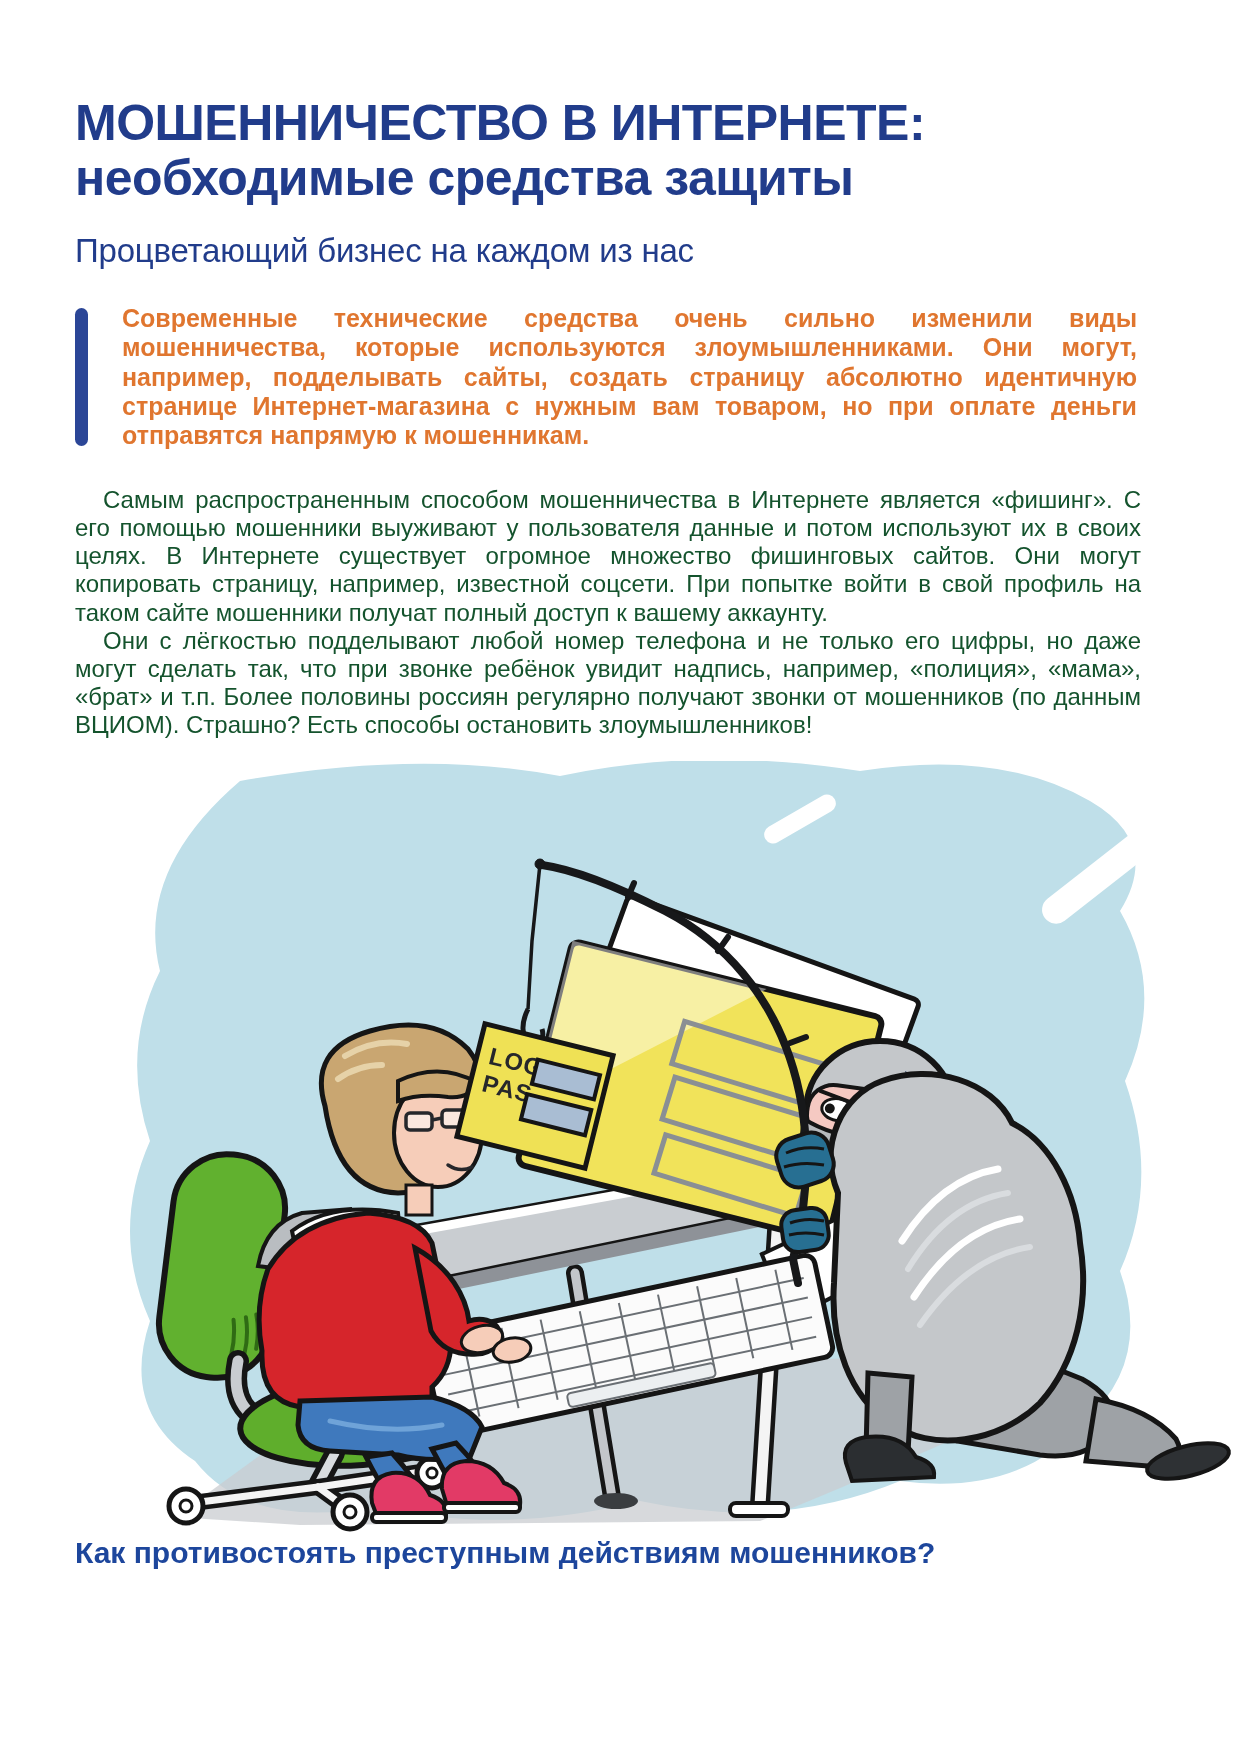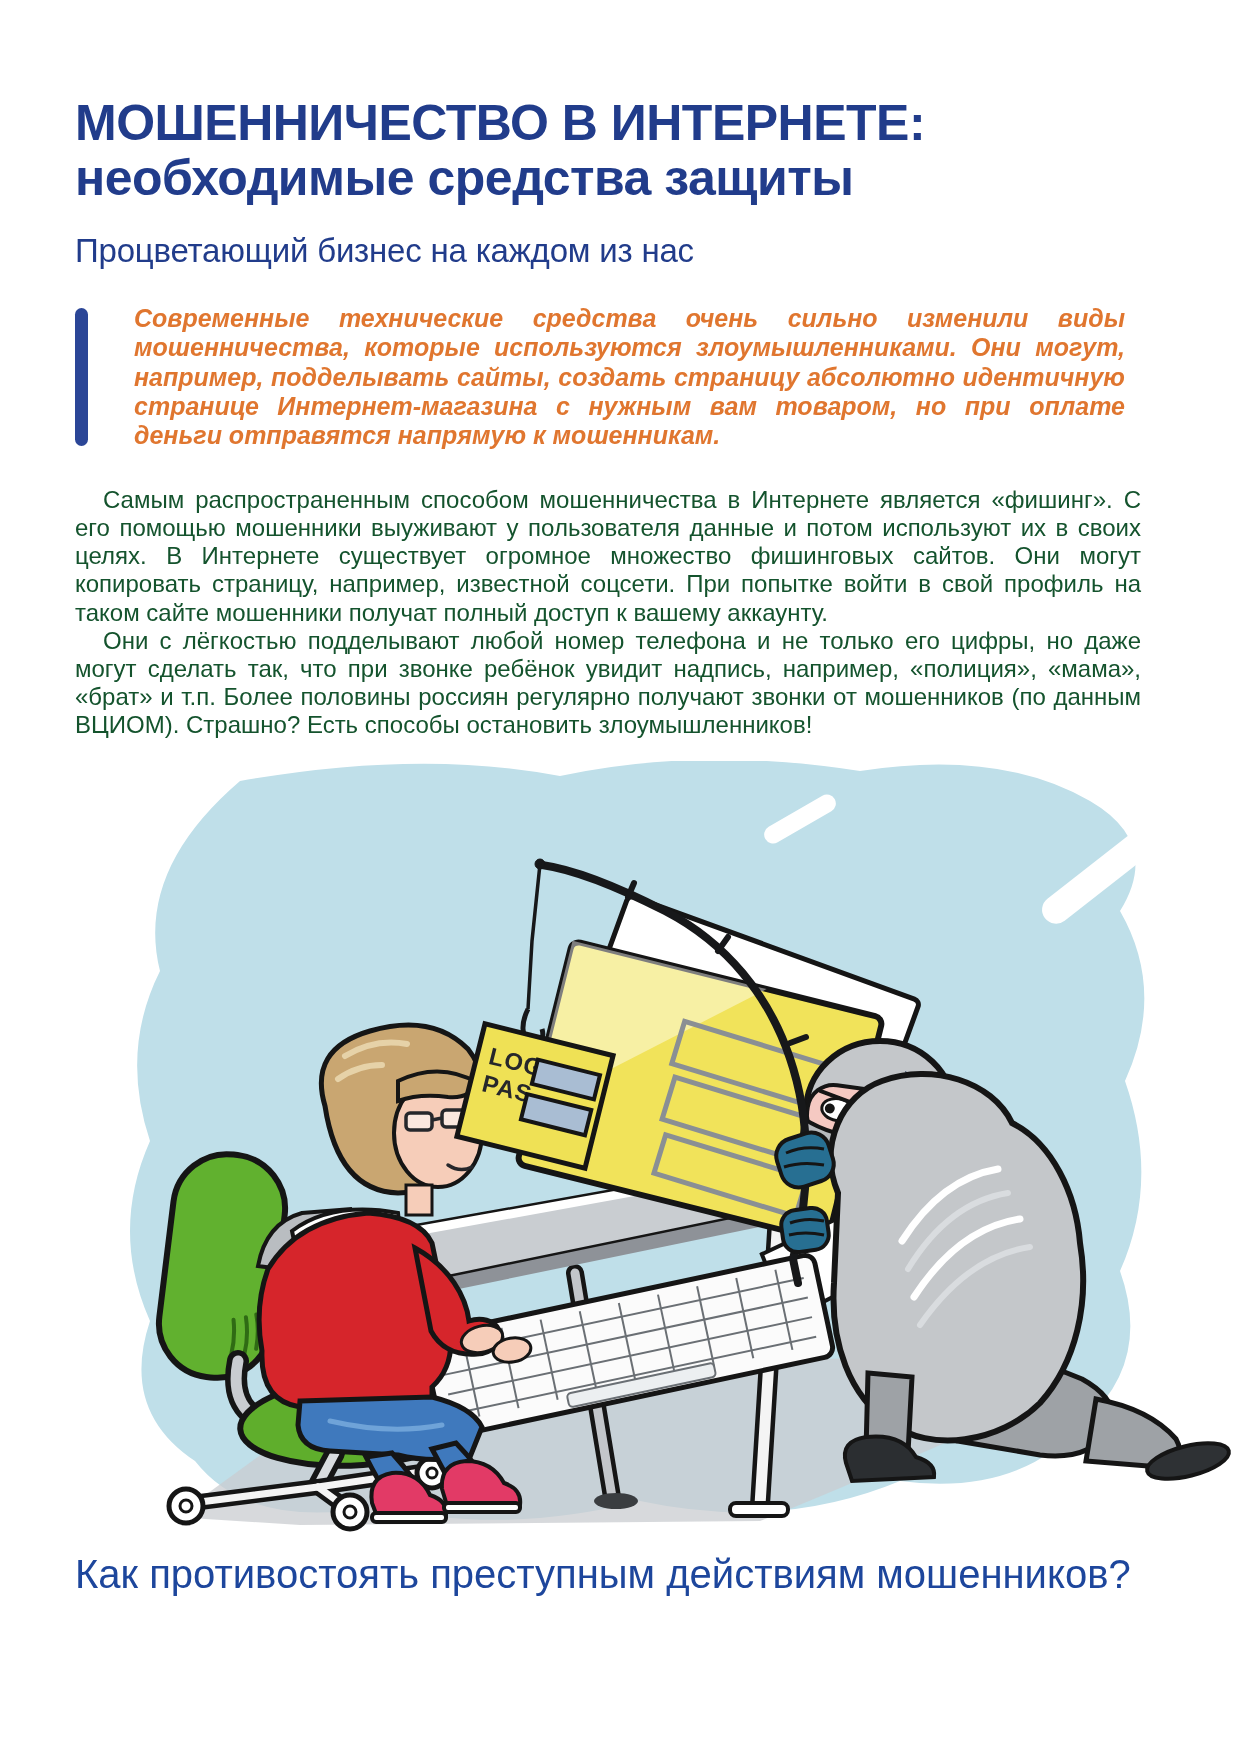--- a/index.html
+++ b/index.html
@@ -3,26 +3,26 @@
 <meta charset="utf-8">
 <style>
   html,body{margin:0;padding:0;background:#ffffff;}
   body{font-family:"Liberation Sans", sans-serif; -webkit-font-smoothing:antialiased;}
   .page{position:relative; width:1241px; height:1754px; background:#ffffff; overflow:hidden;
         box-sizing:border-box; padding:96px 100px 0 75px;}
   .title{color:#213c8b; font-size:50px; font-weight:800; line-height:1.1; letter-spacing:-0.5px; margin:0;}
   .subtitle{color:#213c8b; font-size:33px; font-weight:400; margin:26px 0 0 0; letter-spacing:-0.2px;}
   .quote{position:relative; margin-top:34px; padding-left:43px;}
   .quote-bar{position:absolute; left:0; top:4px; bottom:4px; width:13px; border-radius:8px; background:#2b4697;}
-  .quote-text{color:#e0762f; font-size:25px; font-weight:700; line-height:1.17; text-align:justify; margin:16px;font-style:italic;}
+  .quote-text{color:#e0762f; font-size:25px; font-weight:700; line-height:1.17; text-align:justify; margin:4px;}
   .body-par{color:#14532d; font-size:24px; line-height:1.17; text-align:justify; text-indent:28px; margin:36px 0 0 0;}
   .body-par + .body-par{margin-top:0;}
   .illustration-wrap{margin:22px 0 0 -75px; width:1241px; height:775px;}
   .key-heading{color:#1c3d8a; font-size:37px; font-weight:800; margin:30px 0 0 0; letter-spacing:-0.3px;}
-  .key-question{color:#1d469c; font-size:40px; font-weight:400; margin:16px 0 0 0;}
+  .key-question{color:#1d469c; font-size:30px; font-weight:700; margin:0 0 0 0;}
 </style>
 </head>
 <body>
 
 <div class="page">
 
   <h1 class="title">
     <span>МОШЕННИЧЕСТВО В ИНТЕРНЕТЕ:</span><br>
     <span>необходимые средства защиты</span>
   </h1>

